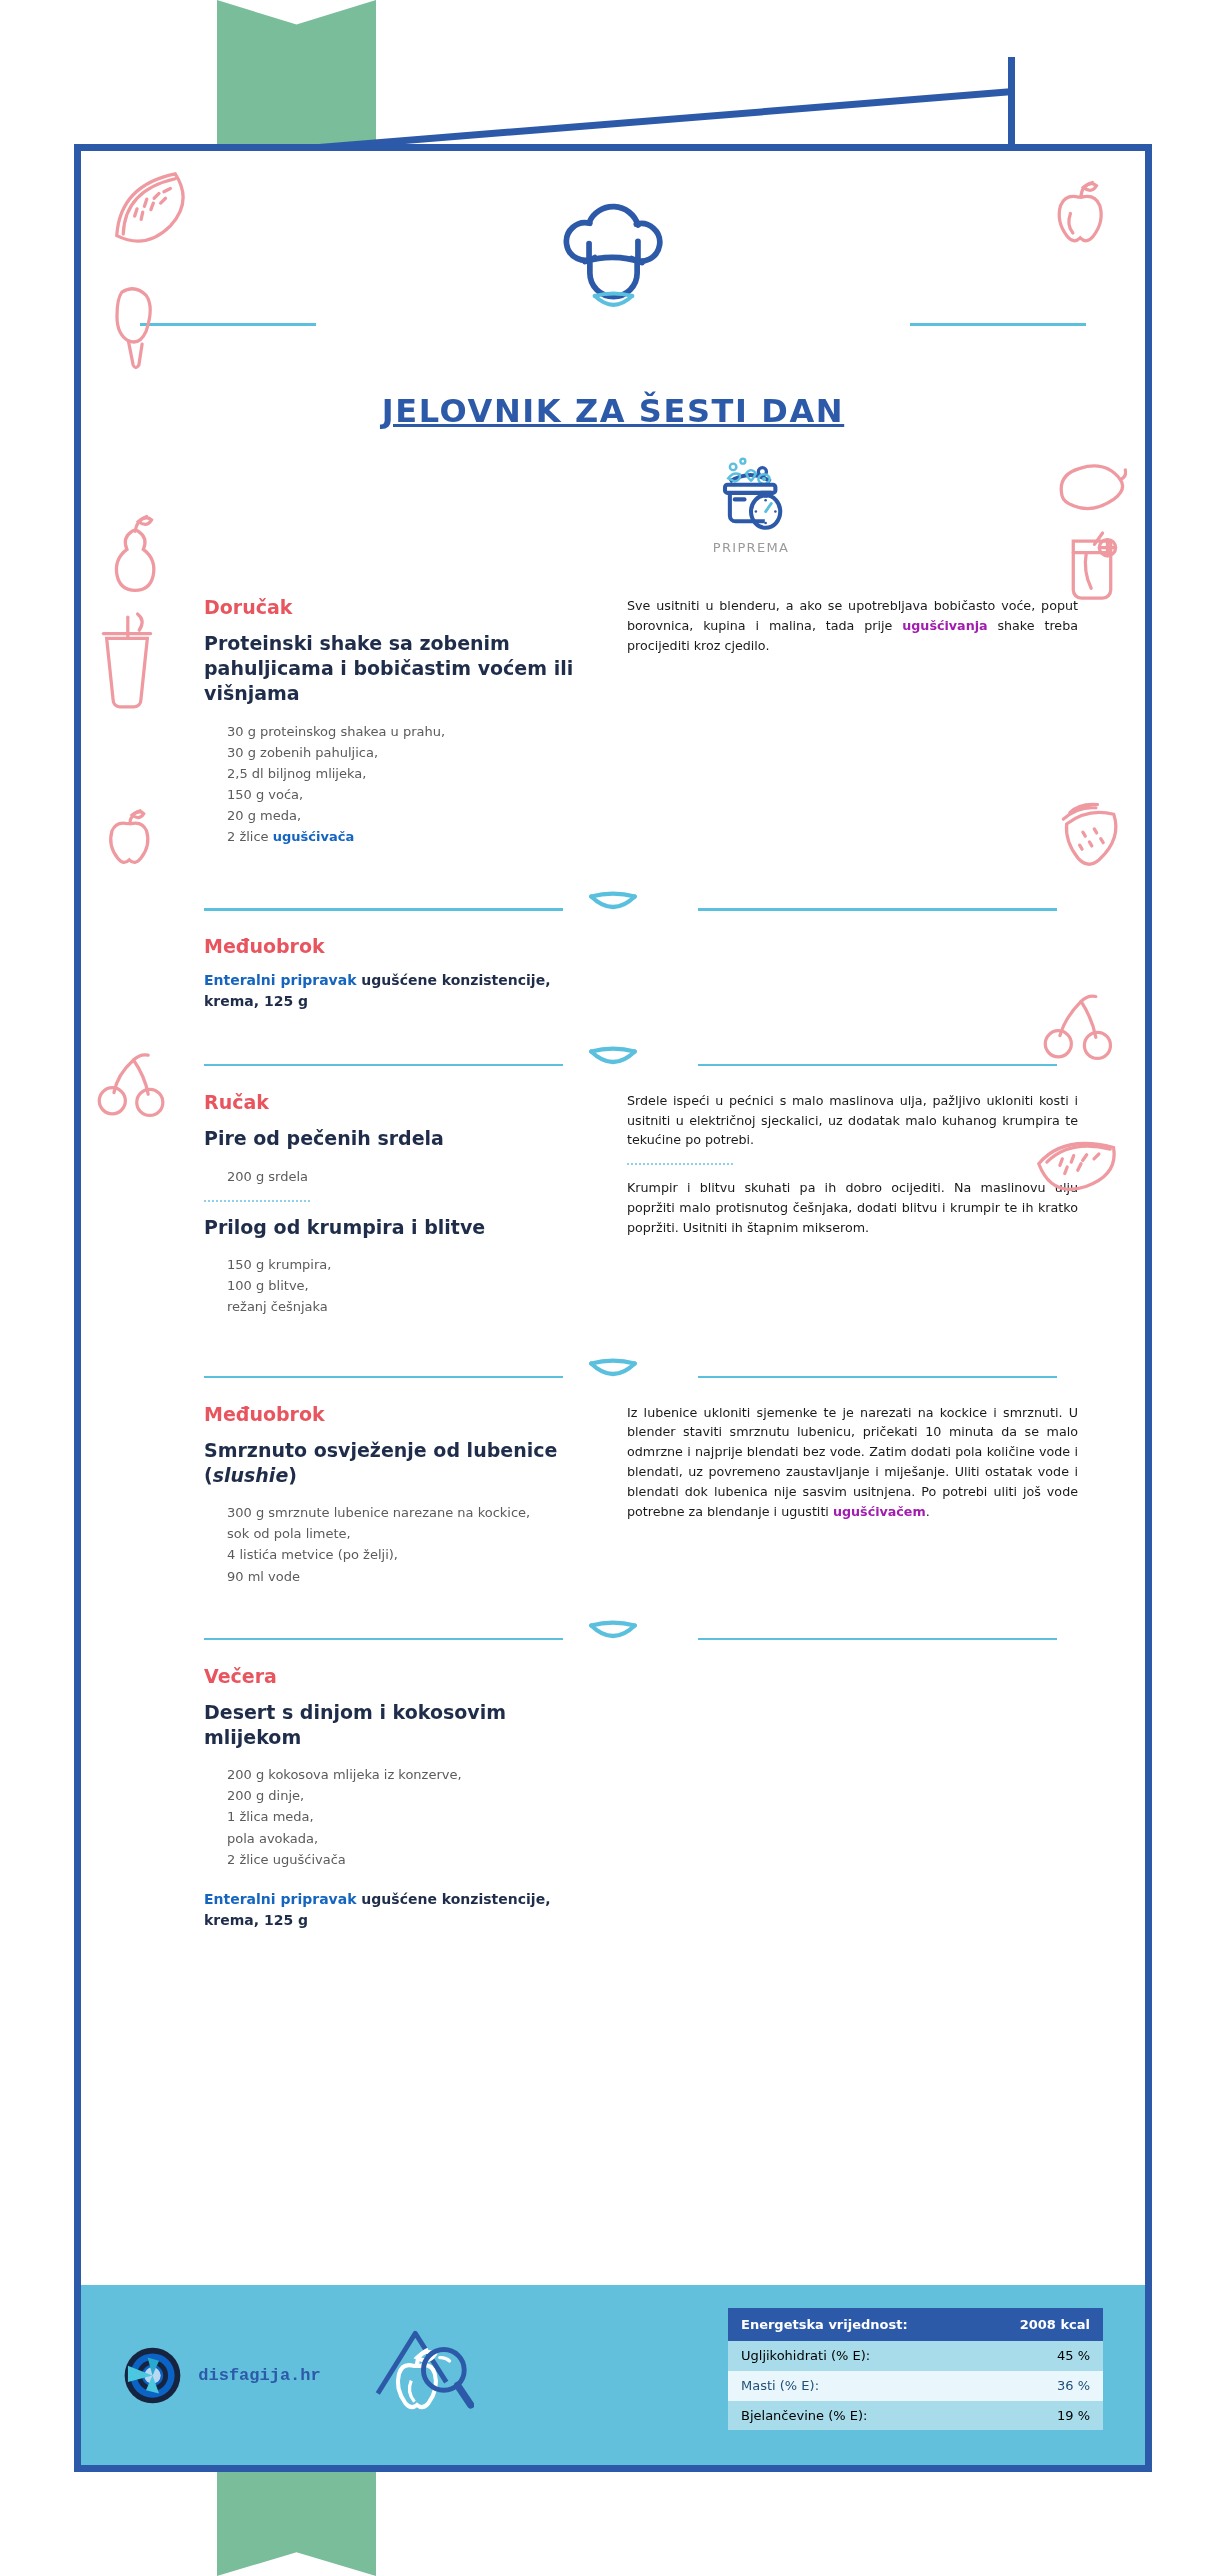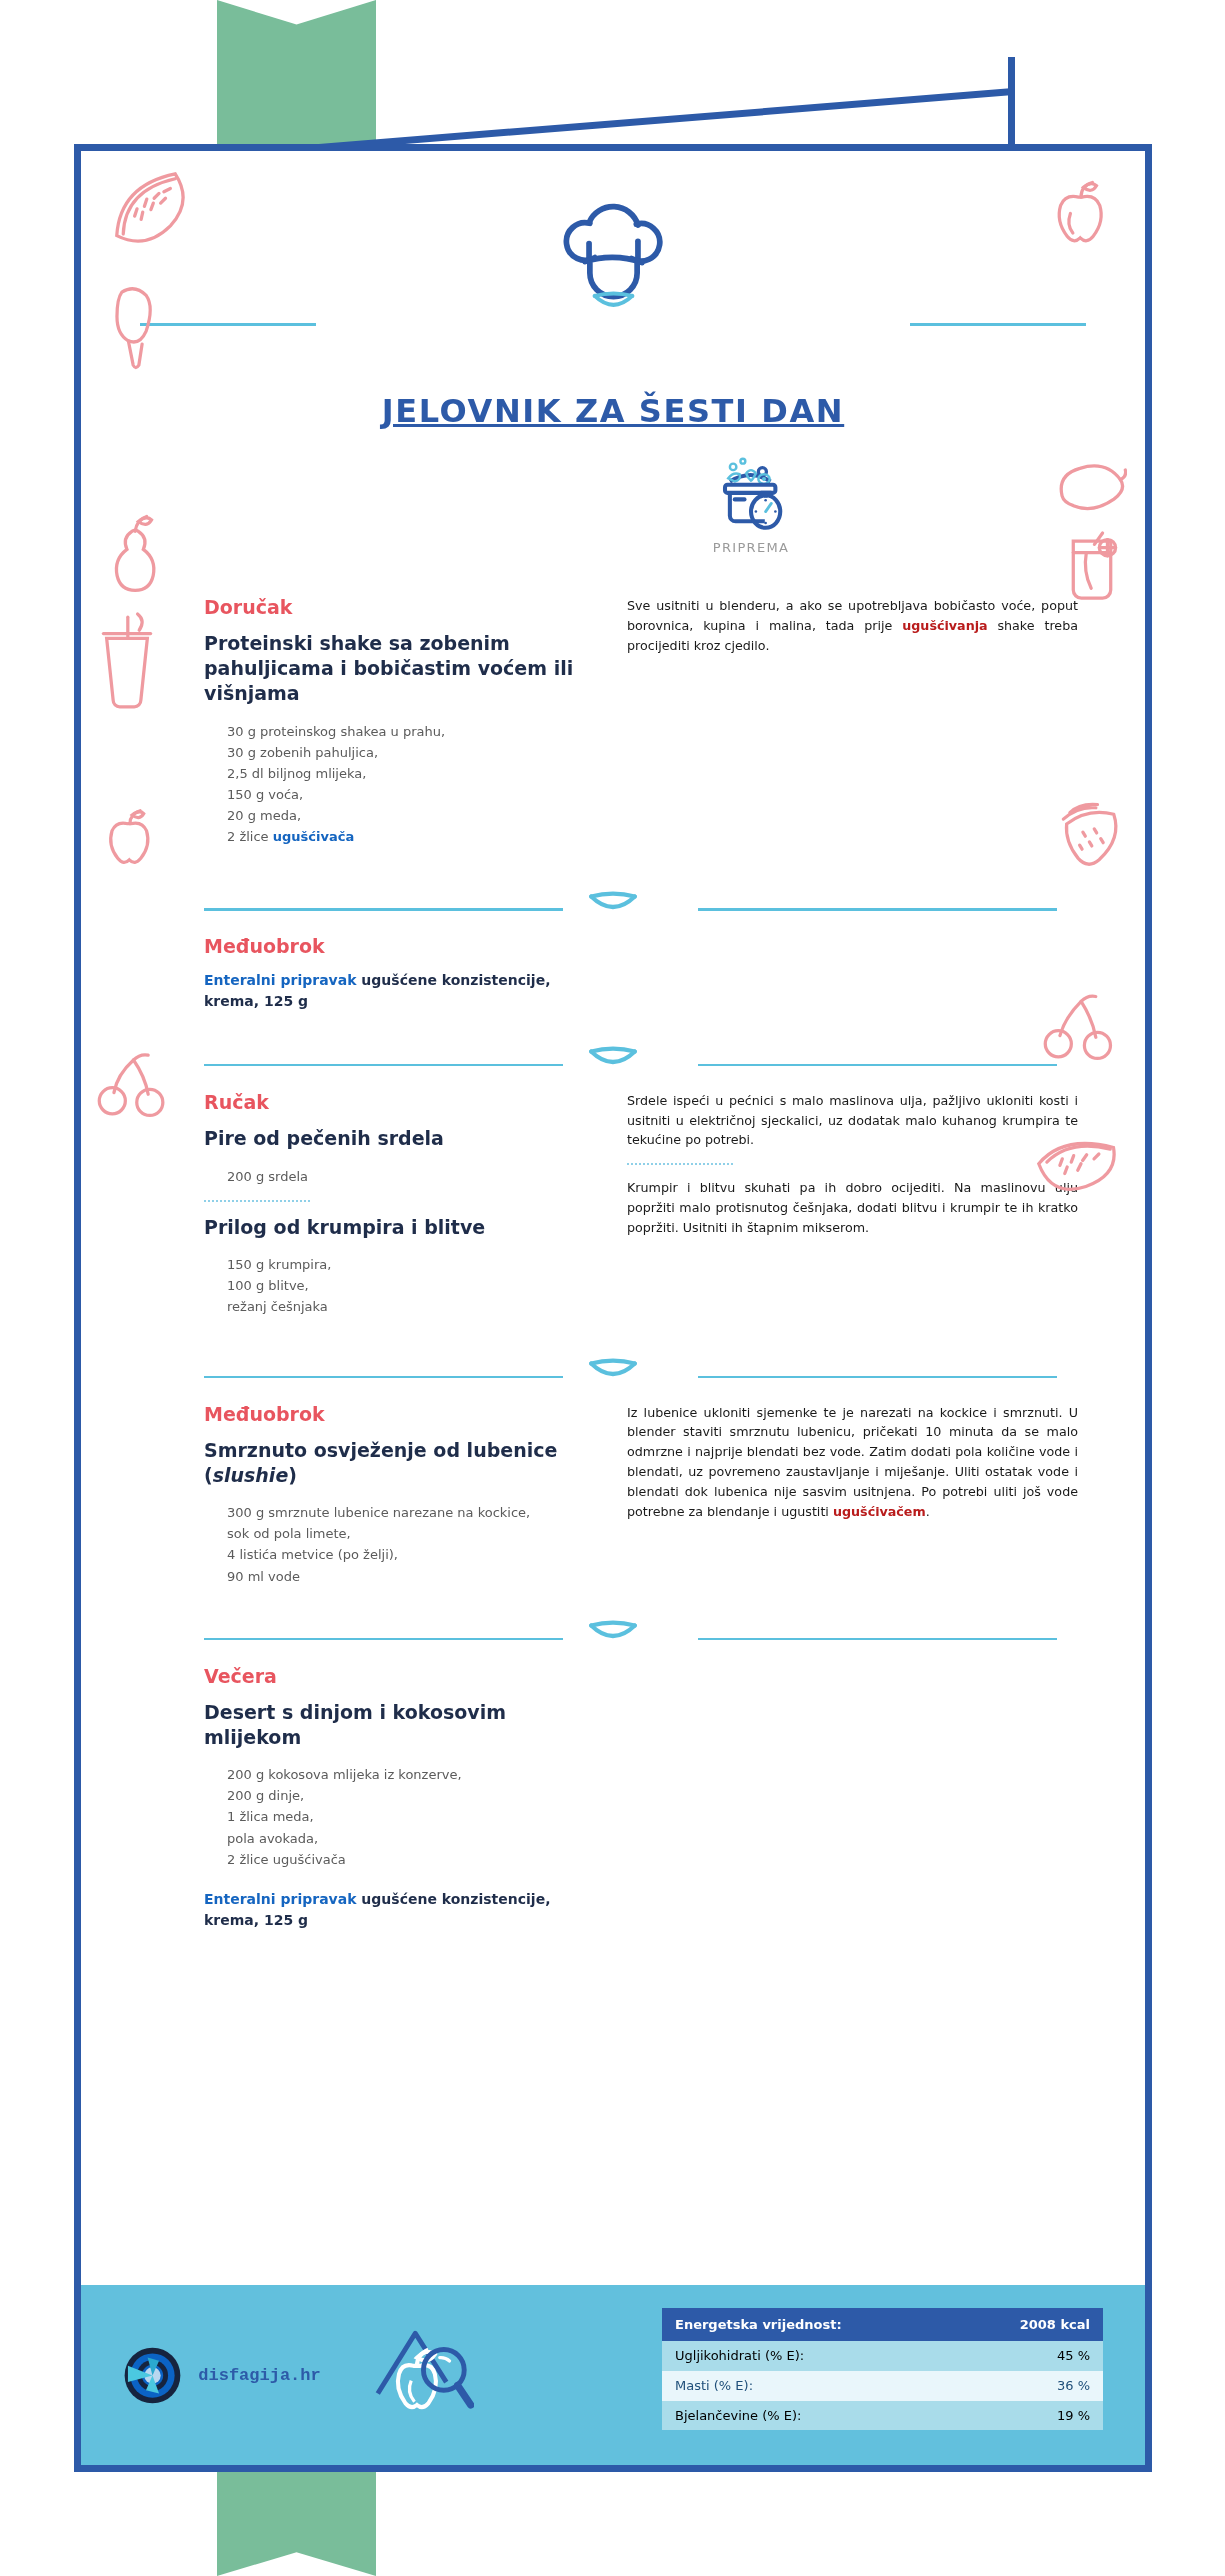--- a/index.html
+++ b/index.html
@@ -90,21 +90,21 @@
   .ingredients {
     margin-top:14.7px; padding-left:23px;
     font-size:13px; color:#5b5b5b; line-height:1.62;
     font-family:"DejaVu Sans", sans-serif;
   }
   .ingredients .hl { color:#1565c0; font-weight:bold; }
   .prep {
     font-size:12.7px; color:#1a1a1a; line-height:1.56; text-align:justify;
     font-family:"DejaVu Sans", sans-serif;
   }
-  .prep .hl { color:#b91c1c; font-weight:bold; }
+  .prep .hl { color:#a21caf; font-weight:bold; }
 
   .enteral {
     font-size:14px; font-weight:bold; color:#1f2d4a; line-height:1.45;
     font-family:"DejaVu Sans", sans-serif;
   }
   .enteral .hl { color:#1565c0; }
 
   
   .divider { position:relative; height:52px; }
   .divider .dl, .divider .dr {
@@ -128,21 +128,21 @@
     display:flex; align-items:center;
   }
   .brand { display:flex; align-items:center; margin-left:42px; }
   .brand .txt {
     margin-left:16.3px; font-size:17px; font-weight:bold; color:#2d5aa8;
     font-family:Liberation Mono, monospace;
   }
   .apple-mark { margin-left:47px; }
 
   .nutri {
-    position:absolute; right:42px; top:23px; width:441px;
+    position:absolute; right:42px; top:23px; width:375px;
     font-family:"DejaVu Sans", sans-serif; font-size:13px;
   }
   .nutri .row { display:flex; justify-content:space-between; padding:7.4px 13px; }
   .nutri .row.head { background:#2d5aa8; color:#ffffff; font-weight:bold; padding:9px 13px; }
   .nutri .row.a { background:#a9dcea; color:#000000; }
   .nutri .row.b { background:#e9f6fb; color:#1f4f7a; }
 
   
   .doodle { position:absolute; pointer-events:none; }
 </style>

